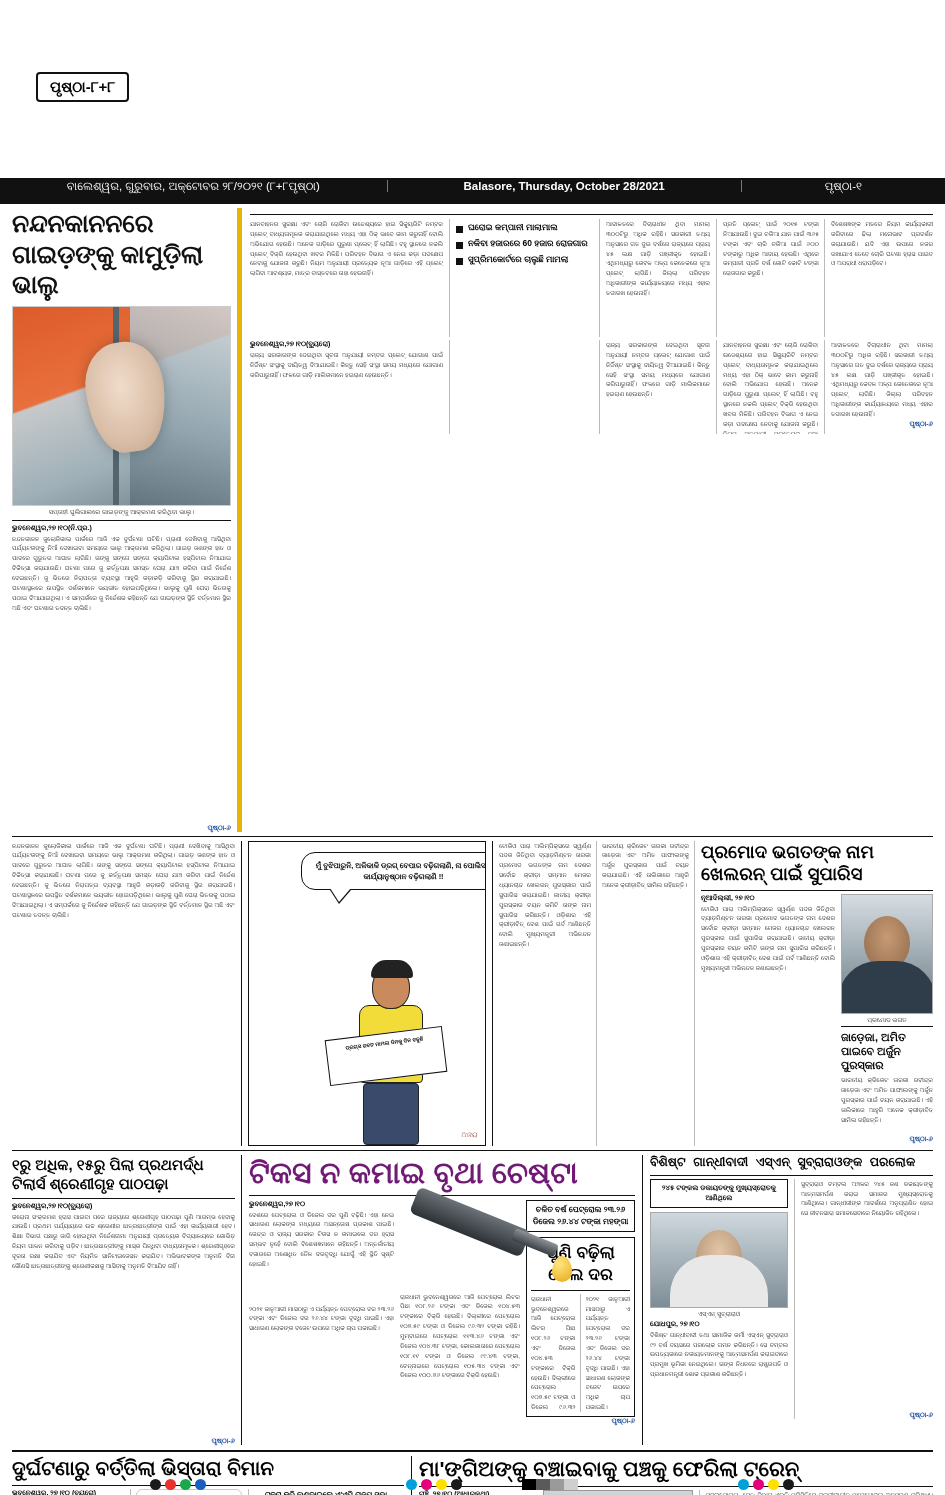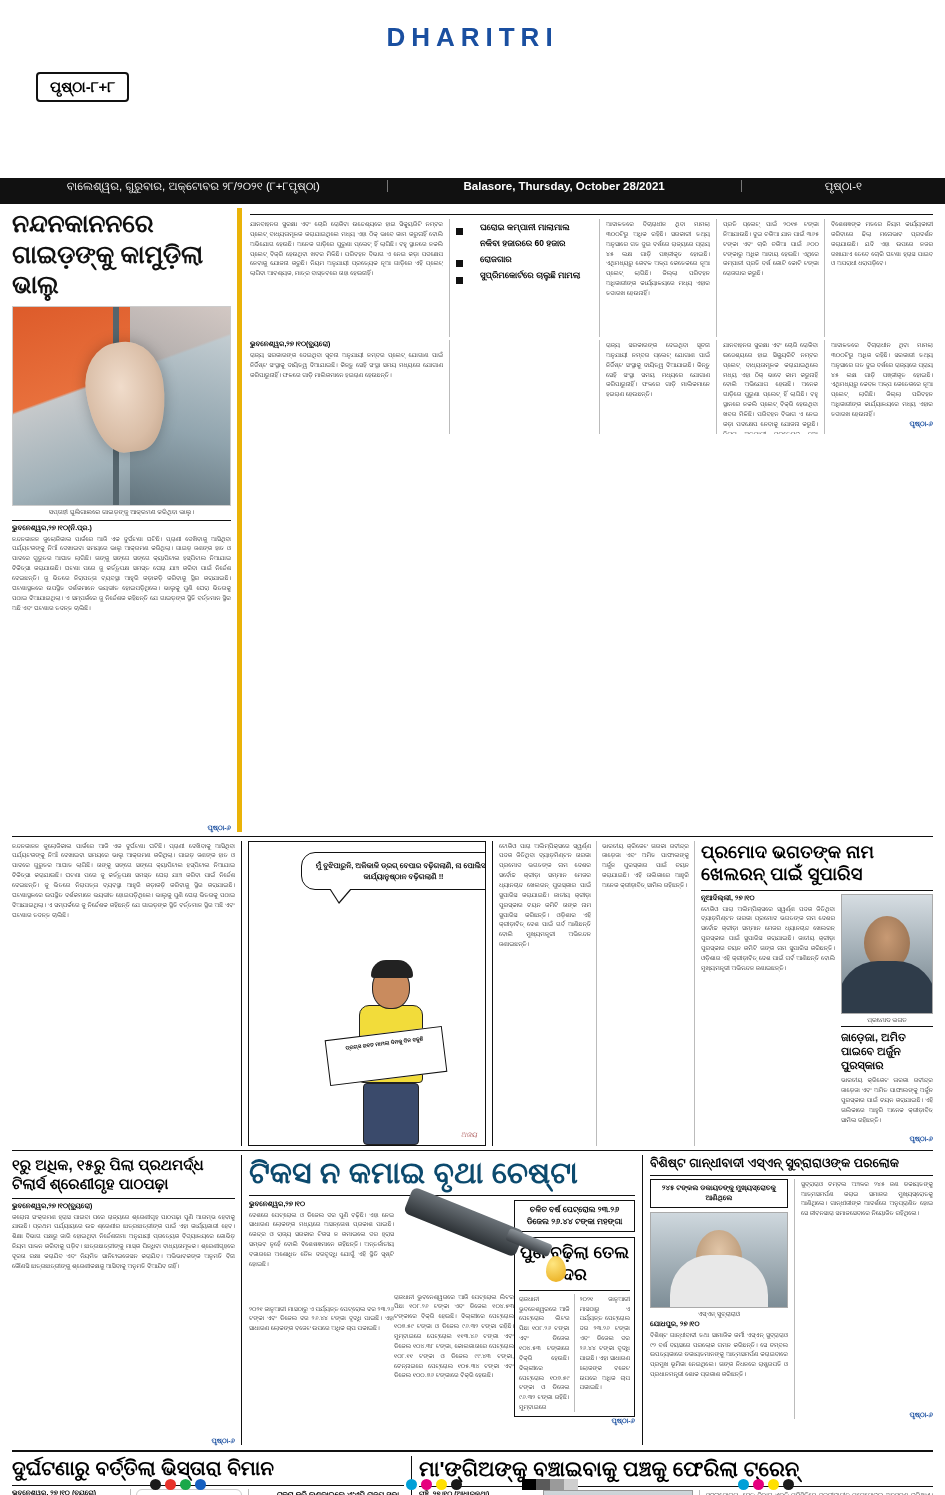--- a/index.html
+++ b/index.html
@@ -82,21 +82,21 @@
   .lead-photo .frame {
     position:absolute; left:46%; top:0; width:6px; height:100%; background:#55656d;
   }
 
   .head-main {
     font-size:37px; font-weight:bold; line-height:1.2; letter-spacing:-0.5px;
     color:#0d0d0d;
   }
 
   .bullets { font-size:8.5px; line-height:1.9; font-weight:bold; }
-  .bullets .b { display:flex; gap:17px; align-items:flex-end; }
+  .bullets .b { display:flex; gap:5px; align-items:center; }
   .bullets .sq { width:7px; height:7px; background:#111; margin-top:4px; flex:0 0 auto;}
 
   
   .cartoon {
     border:1px solid #111; background:#fff; position:relative; overflow:hidden;
   }
   .bubble {
     position:absolute; left:52px; top:10px; width:205px;
     border:1.5px solid #111; border-radius:14px; background:#fff;
     font-size:7.4px; font-weight:bold; padding:7px 9px; line-height:1.55; text-align:center;
@@ -114,21 +114,21 @@
   .m1 { left:110px; }
   .m1 .torso { background:#f2dc3a; }
   .paper-note {
     position:absolute; left:78px; bottom:66px; width:118px; height:46px;
     background:#fff; border:1.5px solid #111; transform:rotate(-7deg);
     font-size:5.4px; padding:5px; line-height:1.5; text-align:center; font-weight:bold;
   }
   .sign { position:absolute; right:8px; bottom:6px; font-size:7px; color:#a55; font-style:italic; }
 
   .head-mid {
-    font-size:30px; font-weight:bold; line-height:1.2; color:#0c4a6e;
+    font-size:30px; font-weight:bold; line-height:1.2; color:#701a75;
   }
   .head-sm { font-size:18px; font-weight:bold; line-height:1.25; }
   .head-xs { font-size:13px; font-weight:bold; line-height:1.3; }
 
   .boxed { border:1px solid #111; padding:4px; }
   .subhead-bar {
     border:1px solid #111; font-size:8px; font-weight:bold; text-align:center;
     padding:3px 4px; line-height:1.5;
   }
 
@@ -189,21 +189,20 @@
   .cb-rects span { width:14px; height:11px; }
 </style>
 </head>
 <body>
 
 <div class="page">
 
   <div class="masthead">
     <div class="pages-badge">ପୃଷ୍ଠା-୮+୮</div>
     <div class="logo-wrap">
-      <div class="logo-en">DHARITRI</div>
     </div>
   </div>
 
   <div class="datebar">
     <div class="seg left">ବାଲେଶ୍ୱର, ଗୁରୁବାର, ଅକ୍ଟୋବର ୨୮/୨୦୨୧ (୮+୮ପୃଷ୍ଠା)</div>
     <div class="seg mid">Balasore, Thursday, October 28/2021</div>
     <div class="seg right">ପୃଷ୍ଠା-୧</div>
   </div>
 
   <div class="content">
@@ -342,21 +341,21 @@
         <div class="head-xs" style="font-size:15px;">୧ରୁ ଅଧିକ, ୧୫ରୁ ପିଲା ପ୍ରଥମର୍ଦ୍ଧ ଟିଲାର୍ସ ଶ୍ରେଣୀଗୃହ ପାଠପଢ଼ା</div>
         <div style="border-top:1px solid #111;margin:4px 0 3px;"></div>
         <div class="dateline">ଭୁବନେଶ୍ୱର,୨୭।୧୦(ବ୍ୟୁରୋ)</div>
         <div class="body-text" style="height:225px;overflow:hidden;">କରୋନା ସଂକ୍ରମଣ ହ୍ରାସ ପାଇବା ପରେ ରାଜ୍ୟରେ ଶ୍ରେଣୀଗୃହ ପାଠପଢ଼ା ପୁଣି ଆରମ୍ଭ ହେବାକୁ ଯାଉଛି। ପ୍ରଥମ ପର୍ଯ୍ୟାୟରେ ଉଚ୍ଚ ଶ୍ରେଣୀର ଛାତ୍ରଛାତ୍ରୀଙ୍କ ପାଇଁ ଏହା କାର୍ଯ୍ୟକାରୀ ହେବ। ଶିକ୍ଷା ବିଭାଗ ପକ୍ଷରୁ ଜାରି ହୋଇଥିବା ନିର୍ଦ୍ଦେଶନାମା ଅନୁଯାୟୀ ପ୍ରତ୍ୟେକ ବିଦ୍ୟାଳୟରେ କୋଭିଡ଼ ନିୟମ ପାଳନ କରିବାକୁ ପଡ଼ିବ। ଛାତ୍ରଛାତ୍ରୀଙ୍କୁ ମାସ୍କ ପିନ୍ଧିବା ବାଧ୍ୟତାମୂଳକ। ଶ୍ରେଣୀଗୃହରେ ଦୂରତା ରକ୍ଷା କରାଯିବ ଏବଂ ନିୟମିତ ସାନିଟାଇଜେସନ କରାଯିବ। ଅଭିଭାବକଙ୍କ ଅନୁମତି ବିନା କୌଣସି ଛାତ୍ରଛାତ୍ରୀଙ୍କୁ ଶ୍ରେଣୀକକ୍ଷକୁ ଆସିବାକୁ ଅନୁମତି ଦିଆଯିବ ନାହିଁ।</div>
         <div class="more">ପୃଷ୍ଠା-୬</div>
       </div>
 
       <div style="flex:1;padding:0 7px;border-right:1px solid #111;">
         <div class="head-mid">ଟିକସ ନ କମାଇ ବୃଥା ଚେଷ୍ଟା</div>
         <div style="border-top:1px solid #111;margin:4px 0;"></div>
-        <div style="display:flex;">
+        <div style="display:flex;gap:6px;">
           <div style="width:145px;">
             <div class="dateline">ଭୁବନେଶ୍ୱର,୨୭।୧୦</div>
             <div class="body-text" style="height:92px;overflow:hidden;">ଦେଶରେ ପେଟ୍ରୋଲ ଓ ଡିଜେଲ ଦର ପୁଣି ବଢ଼ିଛି। ଏହା ନେଇ ସାଧାରଣ ଲୋକଙ୍କ ମଧ୍ୟରେ ଅସନ୍ତୋଷ ପ୍ରକାଶ ପାଇଛି। କେନ୍ଦ୍ର ଓ ରାଜ୍ୟ ସରକାର ଟିକସ ନ କମାଇଲେ ଦର ହ୍ରାସ ସମ୍ଭବ ନୁହେଁ ବୋଲି ବିଶେଷଜ୍ଞମାନେ କହିଛନ୍ତି। ଅନ୍ତର୍ଜାତୀୟ ବଜାରରେ ଅଶୋଧିତ ତୈଳ ଦରବୃଦ୍ଧି ଯୋଗୁଁ ଏହି ସ୍ଥିତି ସୃଷ୍ଟି ହୋଇଛି।</div>
             <div class="body-text" style="height:95px;overflow:hidden;margin-top:2px;">୨୦୨୧ ଜାନୁଆରୀ ମାସଠାରୁ ଏ ପର୍ଯ୍ୟନ୍ତ ପେଟ୍ରୋଲ ଦର ୨୩.୨୬ ଟଙ୍କା ଏବଂ ଡିଜେଲ ଦର ୨୬.୪୪ ଟଙ୍କା ବୃଦ୍ଧି ପାଇଛି। ଏହା ସାଧାରଣ ଲୋକଙ୍କ ବଜେଟ ଉପରେ ଅଧିକ ଚାପ ପକାଇଛି।</div>
           </div>
           <div style="width:120px;">
             <div class="nozzle">
               <div class="gun"></div>
               <div class="spout"></div>
               <div class="drop"></div>
@@ -378,21 +377,21 @@
                   <div class="body-text" style="height:118px;overflow:hidden;">୨୦୨୧ ଜାନୁଆରୀ ମାସଠାରୁ ଏ ପର୍ଯ୍ୟନ୍ତ ପେଟ୍ରୋଲ ଦର ୨୩.୨୬ ଟଙ୍କା ଏବଂ ଡିଜେଲ ଦର ୨୬.୪୪ ଟଙ୍କା ବୃଦ୍ଧି ପାଇଛି। ଏହା ସାଧାରଣ ଲୋକଙ୍କ ବଜେଟ ଉପରେ ଅଧିକ ଚାପ ପକାଇଛି।</div>
                 </div>
               </div>
             </div>
             <div class="more">ପୃଷ୍ଠା-୬</div>
           </div>
         </div>
       </div>
 
       <div style="width:290px;padding-left:7px;">
-        <div class="head-xs" style="font-size:12.5px;">ବିଶିଷ୍ଟ ଗାନ୍ଧୀବାଦୀ ଏସ୍‌ଏନ୍ ସୁବ୍ରାରାଓଙ୍କ ପରଲୋକ</div>
+        <div class="head-xs" style="font-size:12.5px;font-family:Liberation Mono, monospace;">ବିଶିଷ୍ଟ ଗାନ୍ଧୀବାଦୀ ଏସ୍‌ଏନ୍ ସୁବ୍ରାରାଓଙ୍କ ପରଲୋକ</div>
         <div style="border-top:1px solid #111;margin:4px 0 3px;"></div>
         <div style="display:flex;gap:6px;">
           <div style="width:138px;">
             <div class="subhead-bar" style="font-size:7px;">୨୪୫ ଟଙ୍କଲ ଡକାୟତଙ୍କୁ ମୁଖ୍ୟସ୍ରୋତକୁ ଆଣିଥିଲେ</div>
             <div class="portrait old" style="height:96px;margin-top:4px;">
               <div class="face"></div>
               <div class="body"></div>
             </div>
             <div class="caption">ଏସ୍‌ଏନ୍ ସୁବ୍ରାରାଓ</div>
             <div class="dateline" style="text-align:left;margin-top:2px;">ଯୋଧପୁର, ୨୭।୧୦</div>

